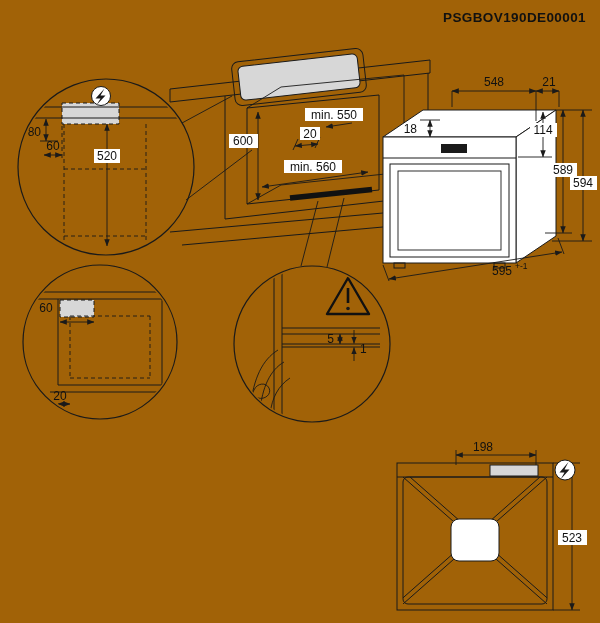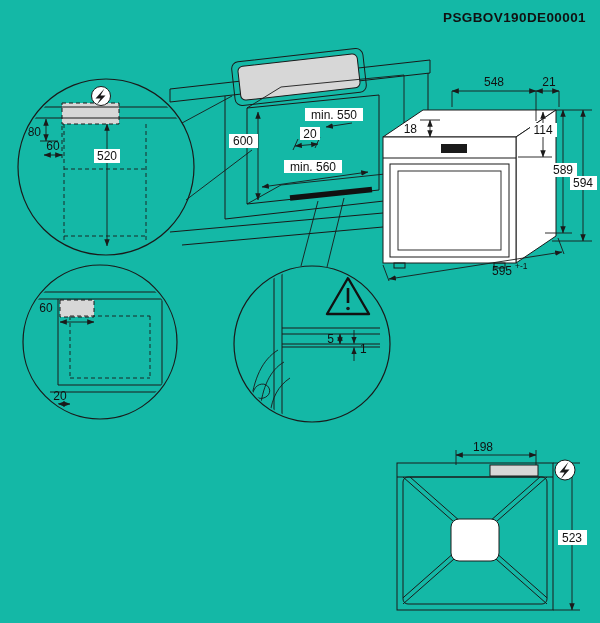--- a/index.html
+++ b/index.html
@@ -1,16 +1,16 @@
 <!DOCTYPE html>
 <html><head>
 <meta charset="utf-8">
 <style>
   html,body{margin:0;padding:0;background:#fff}
-  .page{width:600px;height:623px;position:relative;background:#14b8a6;font-family:"Liberation Sans",sans-serif;overflow:hidden}
+  .page{width:600px;height:623px;position:relative;background:#a16207;font-family:"Liberation Sans",sans-serif;overflow:hidden}
   svg{display:block}
   .ln{stroke:#1a1a1a;stroke-width:1;fill:none}
   .thin{stroke:#1a1a1a;stroke-width:.9;fill:none}
   .dash{stroke-dasharray:4 3}
   .dim{stroke:#1a1a1a;stroke-width:.9;fill:none}
   .thick{stroke:#111;stroke-width:5.5;fill:none}
   .circ{stroke:#1a1a1a;stroke-width:1.2;fill:none}
   text{font-family:"Liberation Sans",sans-serif;font-size:12px;fill:#111}
   .sup{font-size:8.5px}
   .code{font-size:13.5px;font-weight:bold;letter-spacing:.4px}

